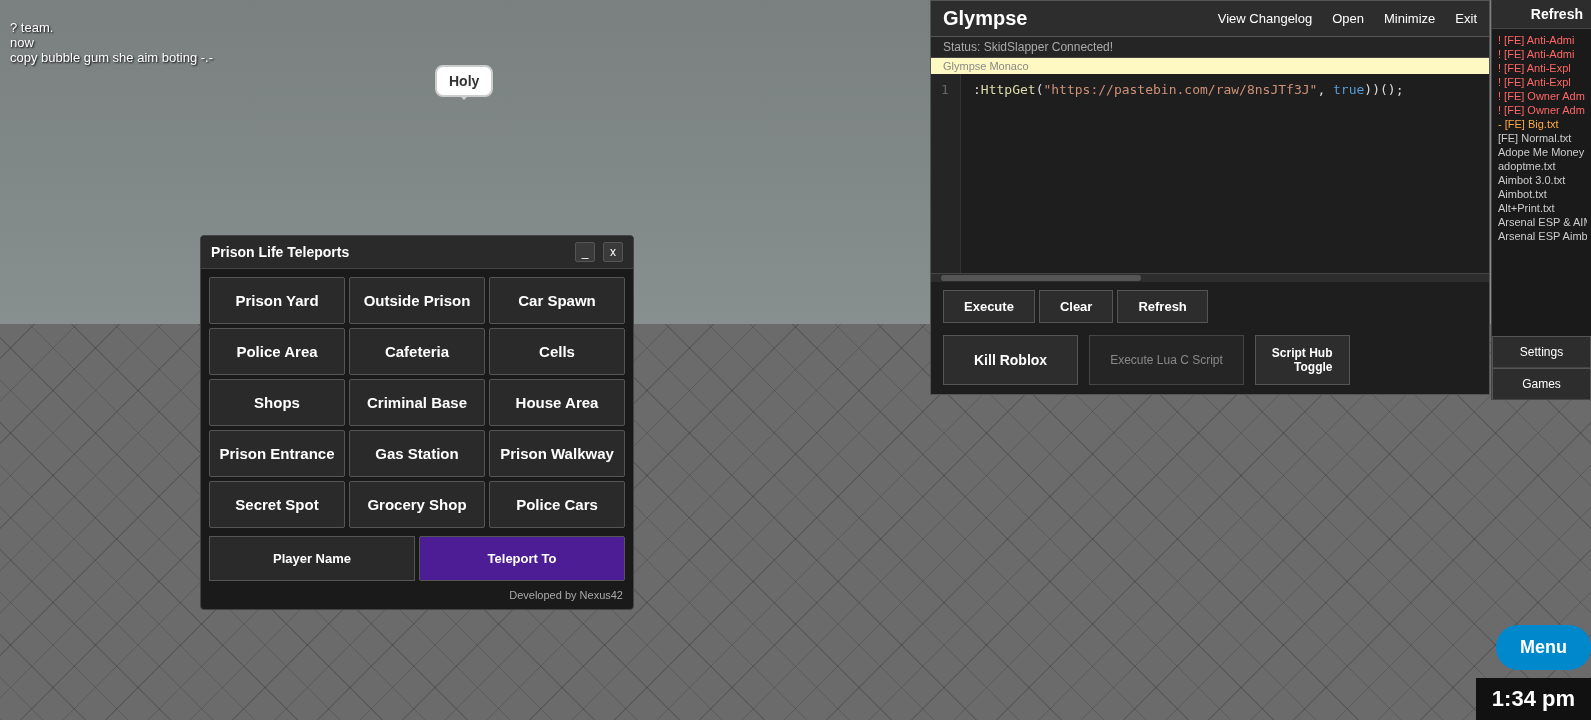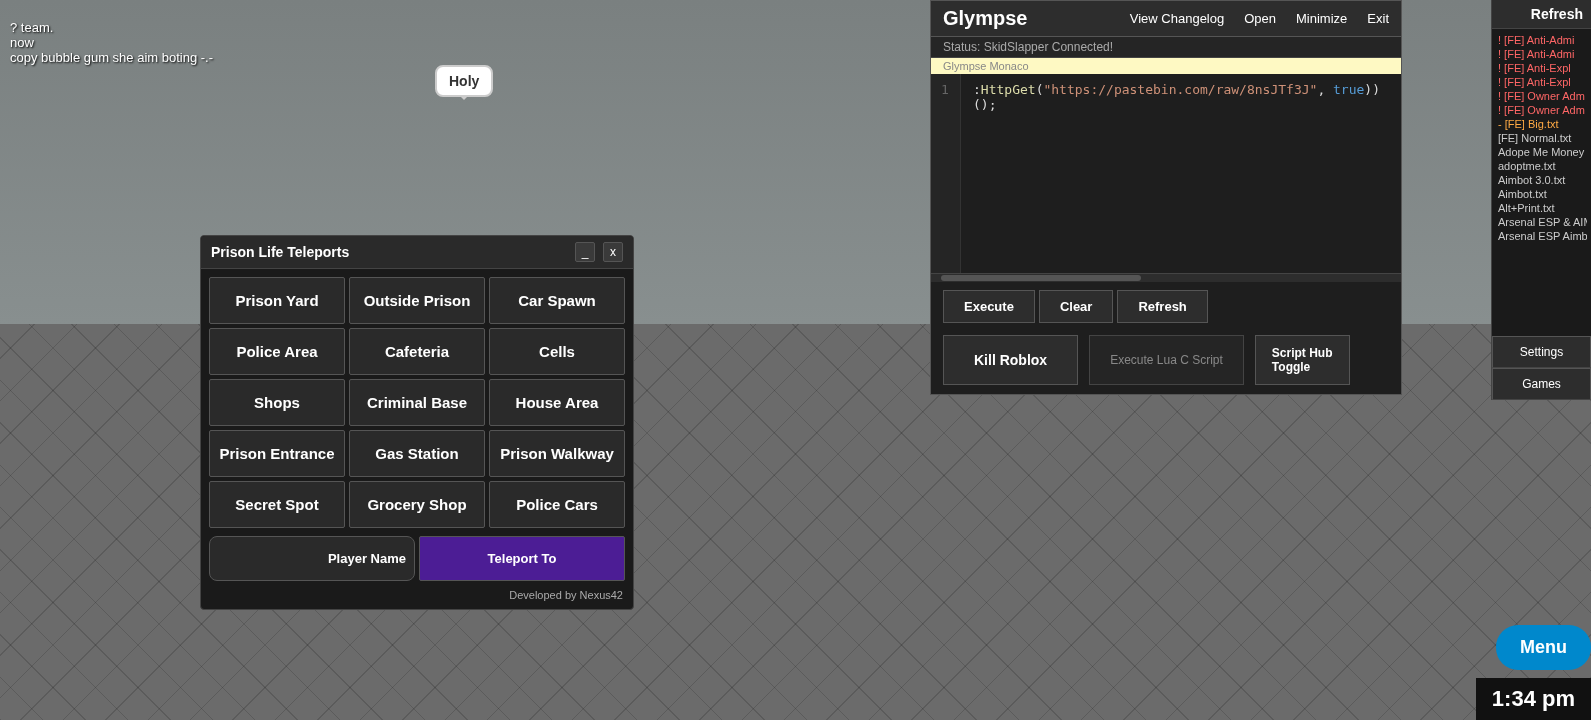--- a/index.html
+++ b/index.html
@@ -142,22 +142,22 @@
     }
 
     .player-name-btn {
       background: #2a2a2a;
       border: 1px solid #555;
       color: white;
       padding: 14px 8px;
       font-size: 13px;
       font-weight: bold;
       cursor: pointer;
-      text-align: right;
-      border-radius: 8px;
+      text-align: center;
+      border-radius: 0;
     }
 
     .teleport-to-btn {
       background: #4c1d95;
       border: 1px solid #555;
       color: white;
       padding: 14px 8px;
       font-size: 13px;
       font-weight: bold;
       cursor: pointer;
@@ -169,21 +169,21 @@
       text-align: right;
       padding: 4px 10px 8px;
       font-size: 11px;
       color: #aaa;
     }
 
     
     #glympse-window {
       position: absolute;
       top: 0; left: 930px;
-      width: 472px;
+      width: 560px;
       height: 395px;
       background: #1e1e1e;
       border: 1px solid #555;
       color: white;
     }
 
     #glympse-titlebar {
       display: flex;
       align-items: center;
       justify-content: space-between;
@@ -347,21 +347,21 @@
       border-bottom: 1px solid #444;
     }
     .script-hub-btn {
       background: #2d2d2d;
       border: 1px solid #555;
       color: white;
       padding: 10px 16px;
       font-size: 12px;
       font-weight: bold;
       cursor: pointer;
-      text-align: left;
+      text-align: right;
     }
 
     
     #menu-btn {
       position: absolute;
       bottom: 50px; right: 0;
       background: #0088cc;
       color: white;
       font-size: 18px;
       font-weight: bold;

